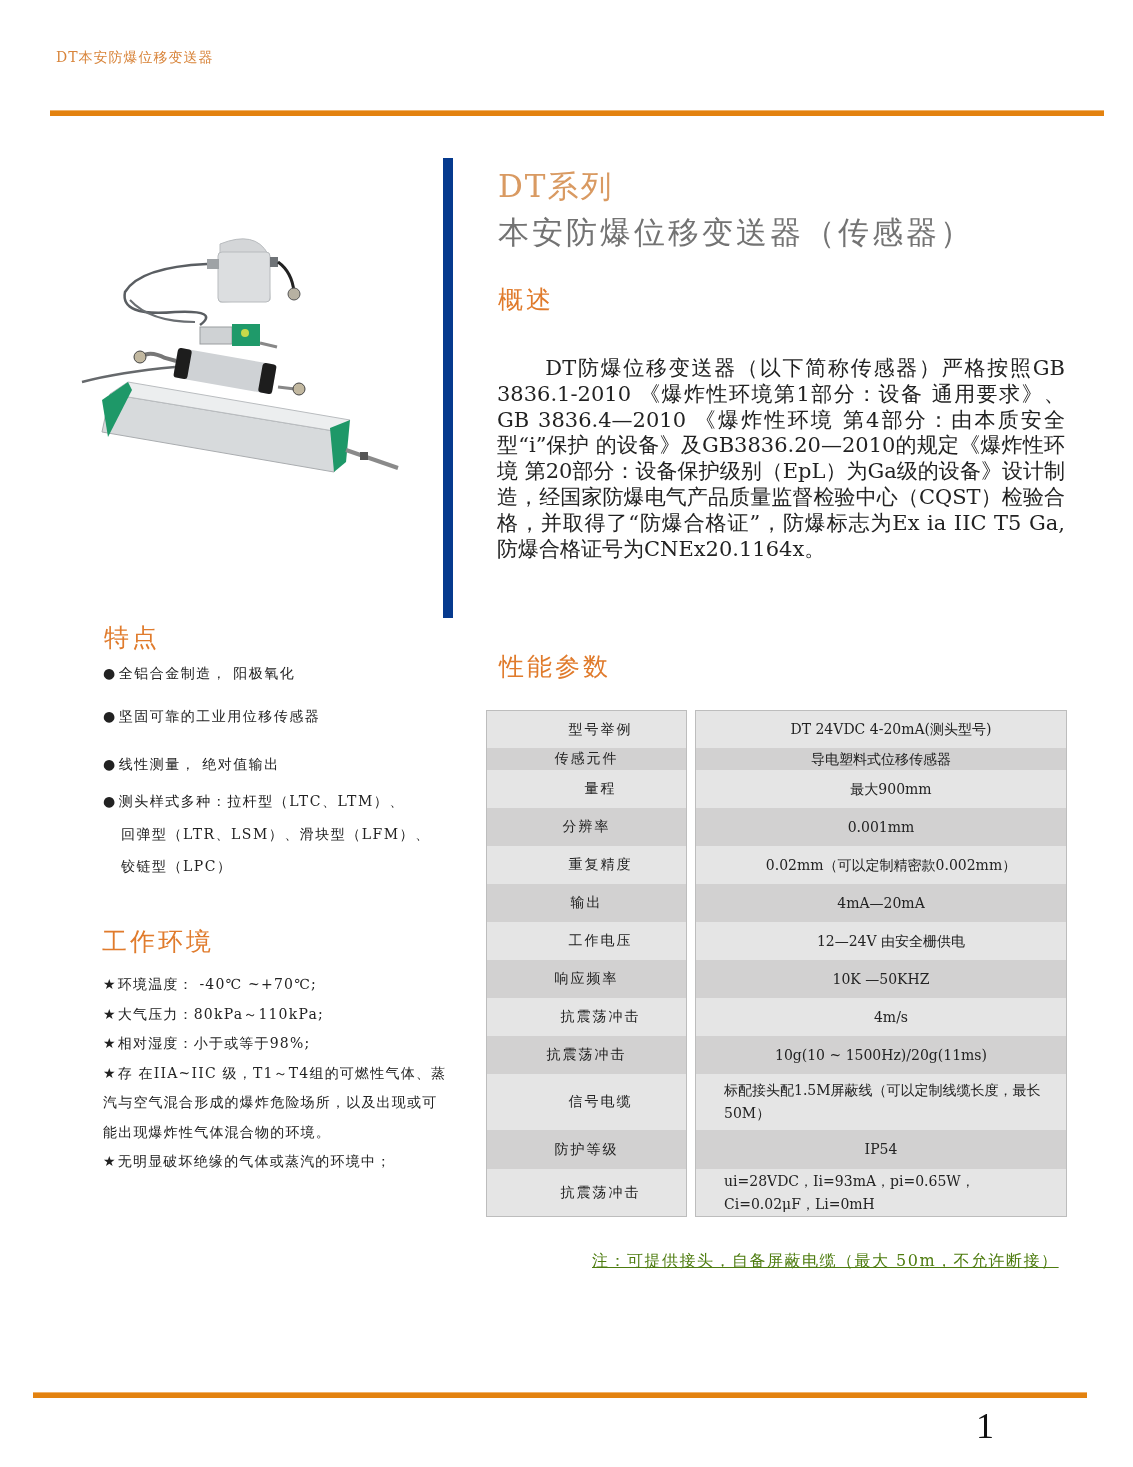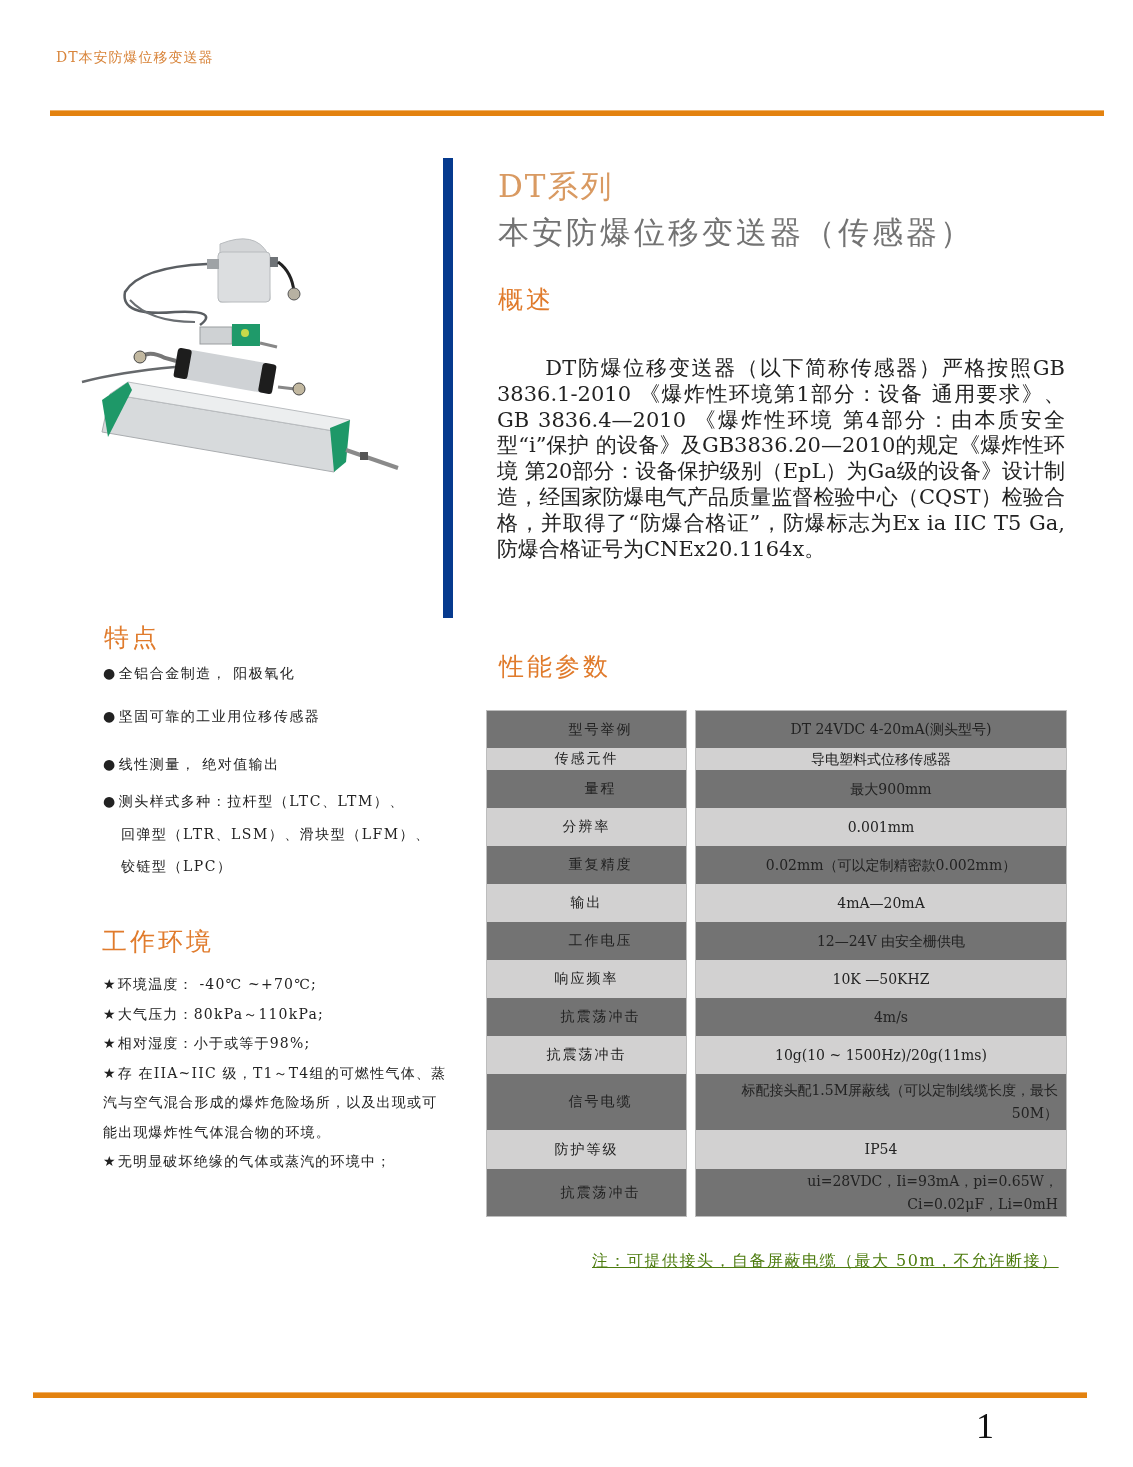--- a/index.html
+++ b/index.html
@@ -28,22 +28,22 @@
   .features { position: absolute; left: 103px; top: 665px; width: 340px; font-size: 14px; color: #222; letter-spacing: 1.5px; }
   .features .f-item { position: absolute; left: 0; white-space: nowrap; }
   .features .bullet { font-size: 14px; margin-right: 2px; }
 
   .env { position: absolute; left: 103px; top: 970px; width: 345px; font-size: 14px; color: #222; letter-spacing: 1.2px; line-height: 29.5px; }
   .env .star { margin-right: 1px; }
 
   .spec-table { position: absolute; left: 486px; top: 710px; width: 581px; }
   .spec-row { display: flex; }
   .spec-row .c-label { width: 201px; margin-right: 8px; display: flex; align-items: center; justify-content: center; font-size: 14px; letter-spacing: 2px; border-left: 1px solid #bdbdbd; border-right: 1px solid #bdbdbd; }
-  .spec-row .c-value { width: 372px; display: flex; align-items: center; justify-content: center; text-align: right; font-size: 14px; line-height: 23px; padding: 0 8px; border-left: 1px solid #bdbdbd; border-right: 1px solid #bdbdbd; }
-  .spec-row.odd .c-label, .spec-row.odd .c-value { background: #737373; padding-left: 28px; }
+  .spec-row .c-value { width: 372px; display: flex; align-items: center; justify-content: center; text-align: left; font-size: 14px; line-height: 23px; padding: 0 8px; border-left: 1px solid #bdbdbd; border-right: 1px solid #bdbdbd; }
+  .spec-row.odd .c-label, .spec-row.odd .c-value { background: #e5e5e5; padding-left: 28px; }
   .spec-row.even .c-label, .spec-row.even .c-value { background: #d2d1d1; }
   .spec-row.first .c-label, .spec-row.first .c-value { border-top: 1px solid #bdbdbd; }
   .spec-row.last .c-label, .spec-row.last .c-value { border-bottom: 1px solid #bdbdbd; }
 
   .note { position: absolute; left: 592px; top: 1251px; font-size: 16px; color: #4d7c0f; letter-spacing: 1.5px; text-decoration: underline; }
 
   .footer-rule { position: absolute; left: 33px; top: 1392px; width: 1054px; height: 6px; background: #e3820f; border-top: 1px solid #f0b26a; }
   .page-number { position: absolute; left: 976px; top: 1405px; font-size: 36px; color: #111; font-family: "Liberation Serif", serif; }
 </style>
 </head>

